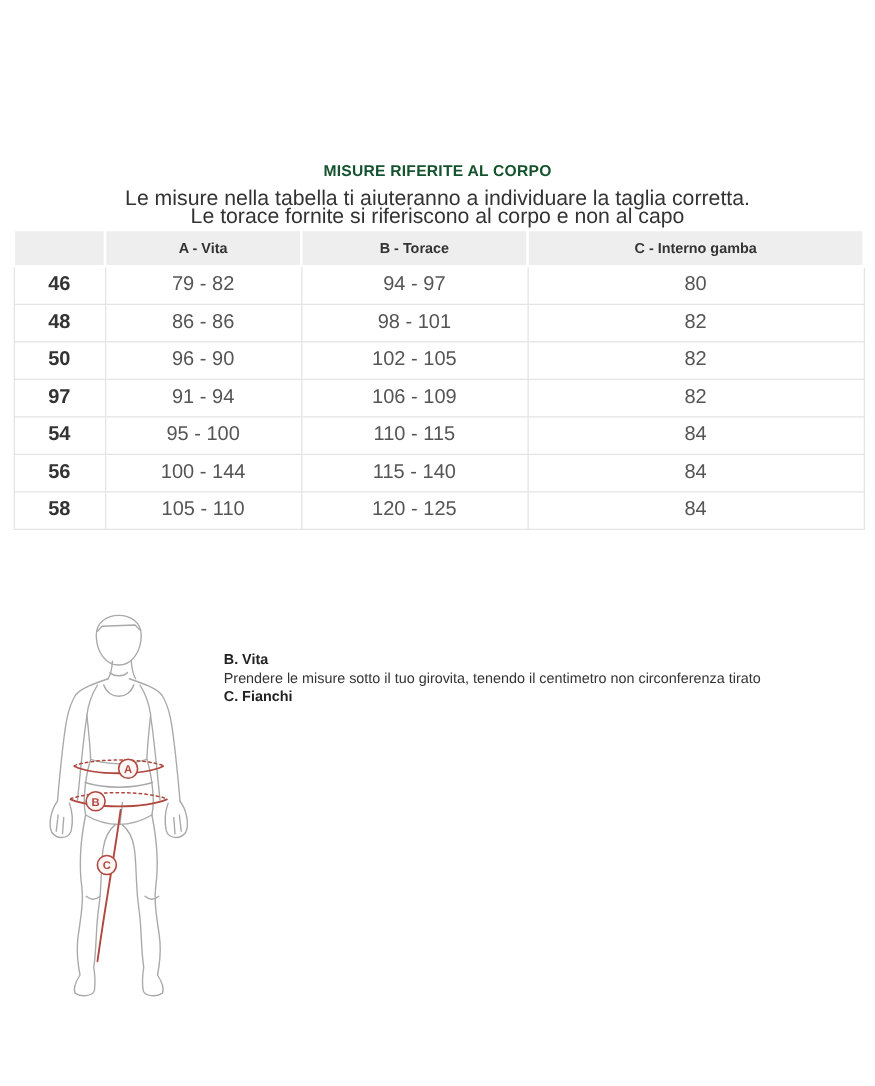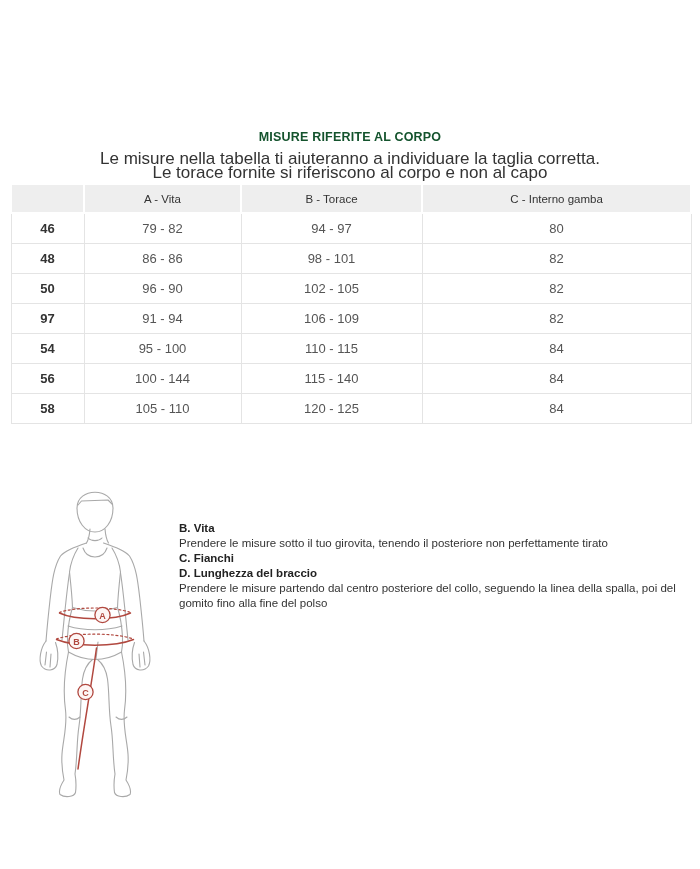--- a/index.html
+++ b/index.html
@@ -12,25 +12,25 @@
   .hdr { position:absolute; top:86px; left:0; width:100%; text-align:center; }
   .hdr h1 { font-size:12.5px; font-weight:bold; color:#14532d; letter-spacing:0.2px; margin-bottom:8px;margin-top:44px; }
   .hdr .sub { font-size:17px; color:#333; line-height:14px; }
   
   table.size-table {
     position:absolute; top:183px; left:10px; width:680px;
     border-collapse:collapse; table-layout:fixed;
   }
   table.size-table th {
     background:#eeeeee; border:2px solid #ffffff; height:29px;
-    font-size:11.5px; font-weight:normal; color:#333; 
+    font-size:11.5px; font-weight:bold; color:#333; 
   }
   table.size-table td {
     border:1px solid #e4e4e4; height:30px; text-align:center;
-    font-size:13px; color:#555; background:#fff;
+    font-size:16px; color:#555; background:#fff;
   }
   table.size-table td.size { font-weight:bold; color:#333; }
   
   .figure-svg { position:absolute; left:18px; top:476px; }
   
   .guide { position:absolute; left:179px; top:521px; width:498px; }
   .g-label { font-size:11.5px; font-weight:bold; color:#222; line-height:15px; }
   .g-desc  { font-size:11.5px; color:#333; line-height:15px; }
 </style>
 </head>
@@ -164,24 +164,20 @@
       <circle cx="58.5" cy="165" r="7.6" fill="#fdf6f5" stroke="#b1483f" stroke-width="1.3"></circle>
       <text x="58.5" y="168.6" text-anchor="middle" style="font:bold 9px 'Liberation Sans',sans-serif; fill:#b1483f;">B</text>
       <circle cx="67.5" cy="216" r="7.6" fill="#fdf6f5" stroke="#b1483f" stroke-width="1.3"></circle>
       <text x="67.5" y="219.6" text-anchor="middle" style="font:bold 9px 'Liberation Sans',sans-serif; fill:#b1483f;">C</text>
     </g>
   </svg>
 
   <div class="guide">
     <div class="g-item">
       <div class="g-label">B. Vita</div>
-      <div class="g-desc">Prendere le misure sotto il tuo girovita, tenendo il posteriore non perfettamente tirato</div>
+      <div class="g-desc">Prendere le misure sotto il tuo girovita, tenendo il centimetro non circonferenza tirato</div>
     </div>
     <div class="g-item">
       <div class="g-label">C. Fianchi</div>
-    </div>
-    <div class="g-item">
-      <div class="g-label">D. Lunghezza del braccio</div>
-      <div class="g-desc">Prendere le misure partendo dal centro posteriore del collo, seguendo la linea della spalla, poi del gomito fino alla fine del polso</div>
     </div>
   </div>
 
 </div>
 
 </body></html>

